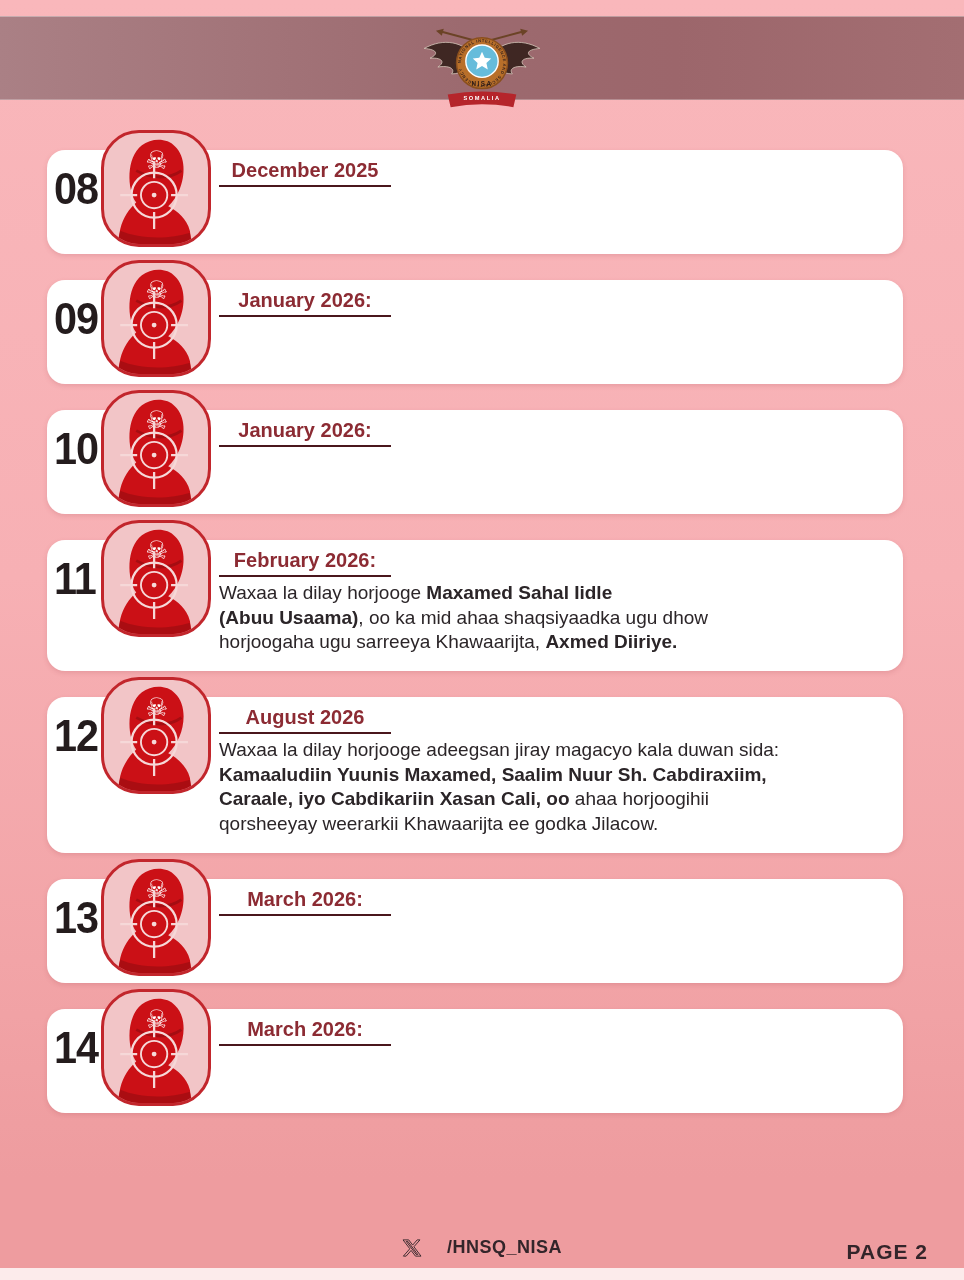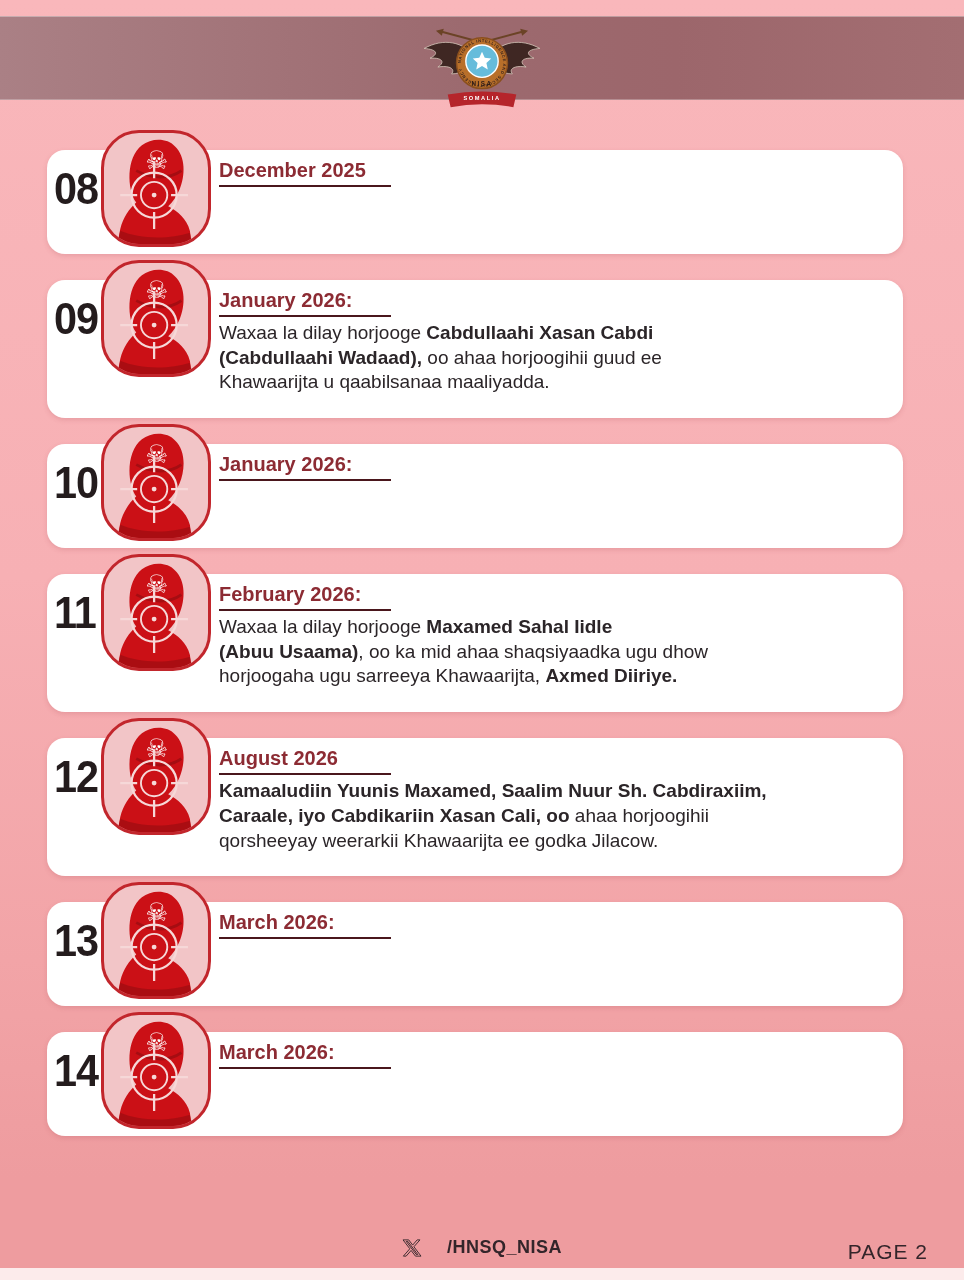--- a/index.html
+++ b/index.html
@@ -22,21 +22,21 @@
   }
   
   .cards{
     position:absolute; left:47px; top:150px; width:856px;
   }
   .card{
     position:relative;
     background:var(--card_bg);
     border-radius:18px;
     margin-bottom:26px;
-    padding:9px 16px 23px 172px;
+    padding:9px 16px 16px 172px;
     min-height:104px;
     box-shadow:0 2px 5px rgba(160,60,70,.18);
   }
   .card-num{
     position:absolute; left:7px; top:13px;
     font-size:45px; font-weight:800; color:var(--number);
     letter-spacing:-1px; transform:scaleX(.92); transform-origin:left top;
   }
   .avatar{
     position:absolute; left:54px; top:-20px;
@@ -44,37 +44,37 @@
     background:var(--avatar_bg);
     border:3px solid var(--avatar_border);
     border-radius:38px;
     overflow:hidden;
   }
   .avatar svg{ display:block; width:100%; height:100%; }
   .card-date{
     display:inline-block;
     font-size:20px; font-weight:800; color:var(--date_heading);
     border-bottom:2px solid var(--underline);
-    min-width:172px; padding-bottom:3px; margin-bottom:4px;
+    min-width:172px; padding-bottom:3px; margin-bottom:4px;text-align:center;
   }
   .card-text{
     font-size:19px; line-height:1.3; color:var(--body_text);
     white-space:pre-line;
   }
   .card-text b{ font-weight:700; }
   
   .footer-handle{
     position:absolute; left:50%; top:1237px; transform:translateX(-50%);
     display:flex; align-items:center; gap:25px;
     color:var(--footer_text); font-weight:700; font-size:18px; letter-spacing:.5px;
   }
   .footer-handle svg{ width:20px; height:20px; }
   .page-num{
     position:absolute; right:36px; top:1240px;
-    font-size:21px; font-weight:400; letter-spacing:1px;
+    font-size:21px; font-weight:700; letter-spacing:1px;
     color:var(--footer_text);
   }
   .bottom-strip{
     position:absolute; left:0; bottom:0; width:100%; height:12px;
     background:var(--strip);
   }
 </style>
 </head>
 <body>
 
@@ -148,23 +148,20 @@
           <circle cx="53" cy="66" r="14" stroke-width="2"></circle>
           <line x1="53" y1="30" x2="53" y2="48"></line>
           <line x1="53" y1="84" x2="53" y2="102"></line>
           <line x1="17" y1="66" x2="35" y2="66"></line>
           <line x1="71" y1="66" x2="89" y2="66"></line>
           <circle cx="53" cy="66" r="2.6" fill="#f6d8d8" stroke="none"></circle>
         </g>
       </svg>
     </div>
     <div class="card-date">January 2026:</div>
-    <div class="card-text"><span>Waxaa la dilay horjooge </span><b>Cabdullaahi Xasan Cabdi
-(Cabdullaahi Wadaad),</b><span> oo ahaa horjoogihii guud ee
-Khawaarijta u qaabilsanaa maaliyadda.</span></div>
   </div>
 
   <div class="card">
     <div class="card-num">10</div>
     <div class="avatar">
       <svg viewBox="0 0 110 118">
         <path style="fill:var(--figure_red)" d="M34,74 C24,60 23,26 40,13 C50,5 67,5 75,14 C87,25 86,46 80,60 C77,67 73,73 68,78 C78,83 88,92 91,104 L93,118 L14,118 L17,102 C20,90 27,80 34,74 Z"></path>
         <path style="fill:var(--figure_dark)" opacity="0.85" d="M14,118 L93,118 L91,106 C70,113 38,113 17,104 Z"></path>
         <path d="M34,40 C50,49 70,49 82,40" fill="none" style="stroke:var(--figure_dark)" stroke-width="3"></path>
         <text x="56" y="38" text-anchor="middle" font-size="27" fill="#ffffff" font-family="DejaVu Sans, sans-serif">☠</text>
@@ -220,21 +217,22 @@
           <circle cx="53" cy="66" r="14" stroke-width="2"></circle>
           <line x1="53" y1="30" x2="53" y2="48"></line>
           <line x1="53" y1="84" x2="53" y2="102"></line>
           <line x1="17" y1="66" x2="35" y2="66"></line>
           <line x1="71" y1="66" x2="89" y2="66"></line>
           <circle cx="53" cy="66" r="2.6" fill="#f6d8d8" stroke="none"></circle>
         </g>
       </svg>
     </div>
     <div class="card-date">August 2026</div>
-    <div class="card-text"><b>Kamaaludiin Yuunis Maxamed, Saalim Nuur Sh. Cabdiraxiim,
+    <div class="card-text"><span>Waxaa la dilay horjooge adeegsan jiray magacyo kala duwan sida:
+</span><b>Kamaaludiin Yuunis Maxamed, Saalim Nuur Sh. Cabdiraxiim,
 Caraale, iyo Cabdikariin Xasan Cali, oo</b><span> ahaa horjoogihii
 qorsheeyay weerarkii Khawaarijta ee godka Jilacow.</span></div>
   </div>
 
   <div class="card">
     <div class="card-num">13</div>
     <div class="avatar">
       <svg viewBox="0 0 110 118">
         <path style="fill:var(--figure_red)" d="M34,74 C24,60 23,26 40,13 C50,5 67,5 75,14 C87,25 86,46 80,60 C77,67 73,73 68,78 C78,83 88,92 91,104 L93,118 L14,118 L17,102 C20,90 27,80 34,74 Z"></path>
         <path style="fill:var(--figure_dark)" opacity="0.85" d="M14,118 L93,118 L91,106 C70,113 38,113 17,104 Z"></path>

